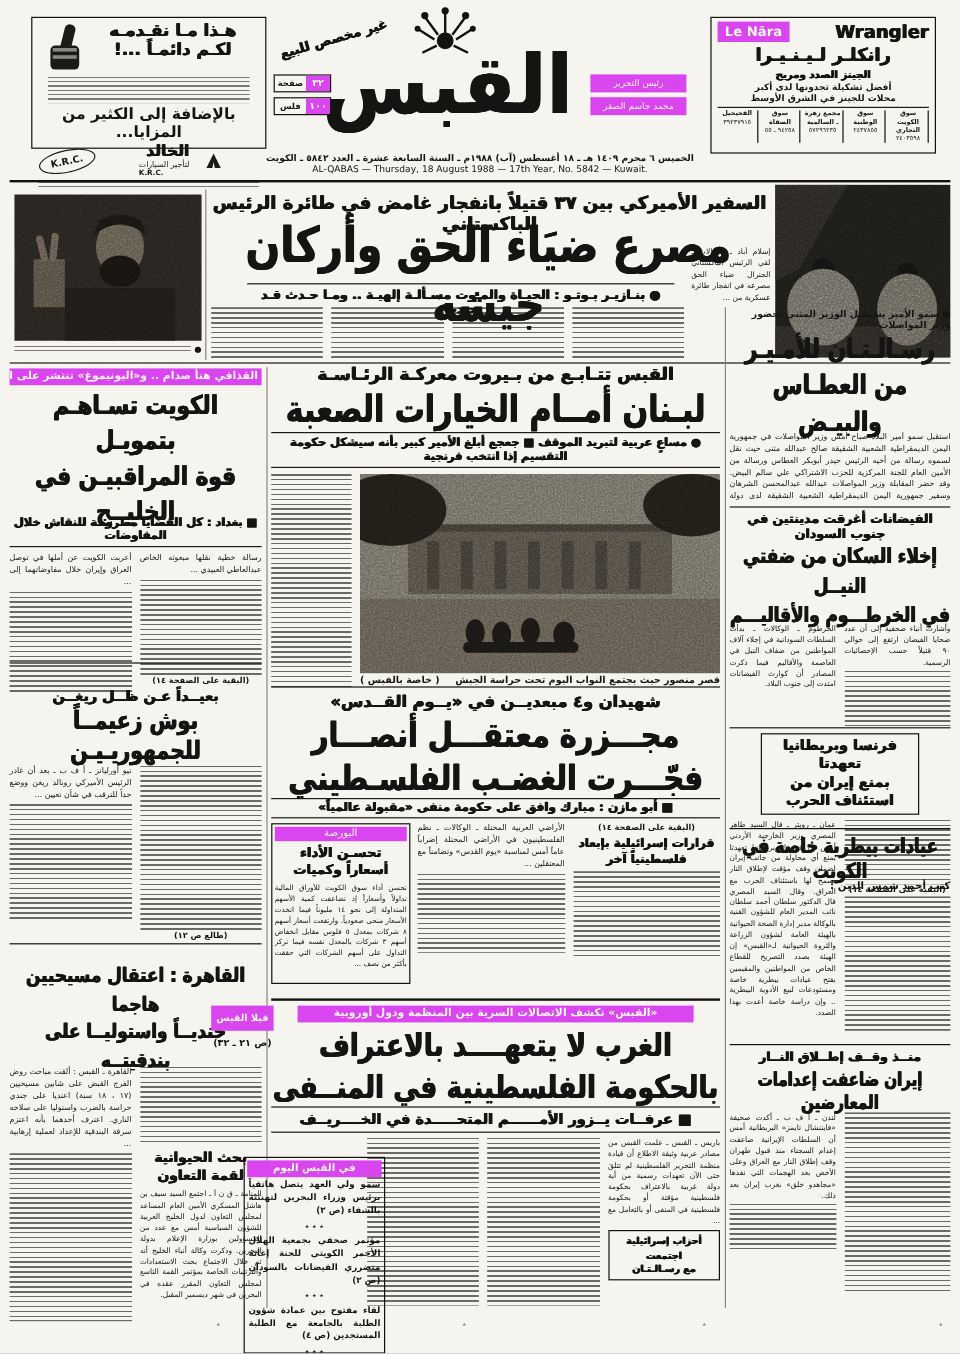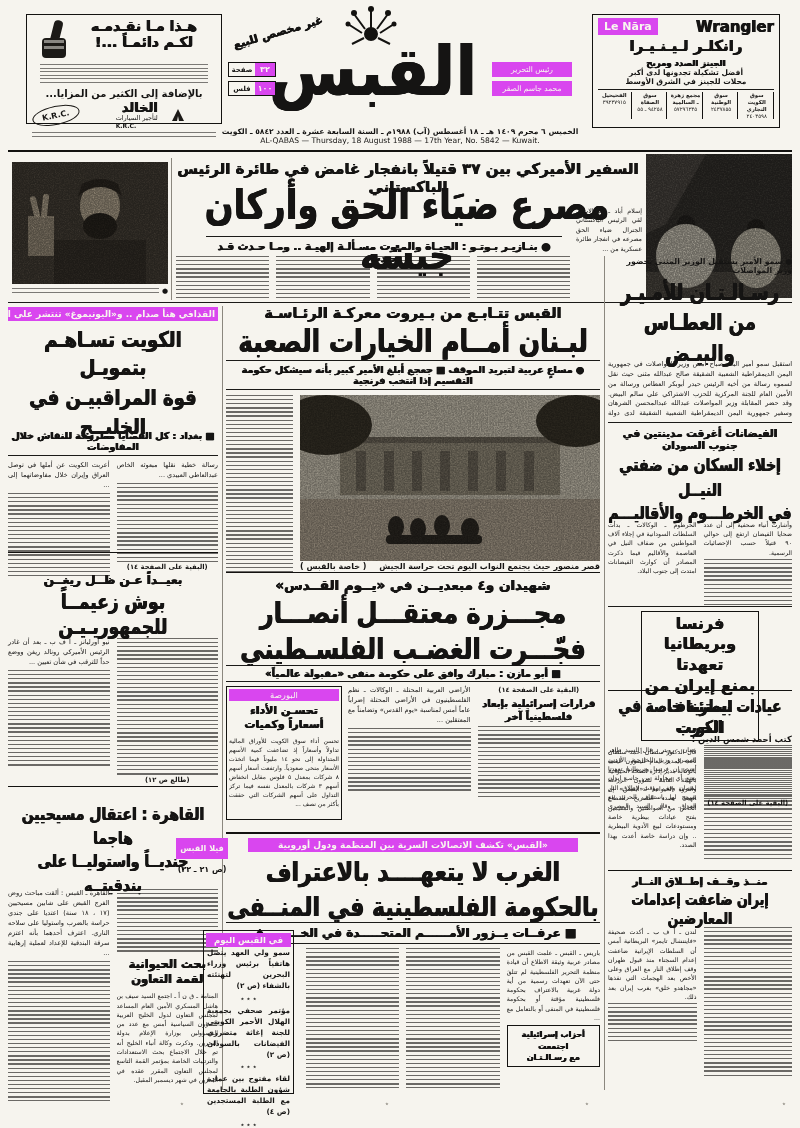--- a/index.html
+++ b/index.html
@@ -41,21 +41,21 @@
         <div class="hv ctr" style="font-size:14px;line-height:1.15">لكـم دائمـاً ...!</div>
       </div>
       <svg width="40" height="44" viewBox="0 0 40 44">
         <rect x="10" y="20" width="24" height="20" rx="4" fill="#1c1a17"></rect>
         <rect x="20" y="2" width="9" height="24" rx="4" fill="#1c1a17" transform="rotate(14 24 14)"></rect>
         <rect x="12" y="22" width="20" height="3" fill="#f6f4ee" opacity=".5"></rect>
         <rect x="12" y="28" width="20" height="3" fill="#f6f4ee" opacity=".5"></rect>
       </svg>
     </div>
     <div class="gkl" style="height:22px;margin:2px 8px"></div>
-    <div class="b ctr" style="font-size:10px">بالإضافة إلى الكثير من المزايا...</div>
+    <div class="b ctr" style="font-size:13px">بالإضافة إلى الكثير من المزايا...</div>
     <div style="display:flex;align-items:center;gap:6px;margin-top:2px">
       <div style="flex:1;display:flex;align-items:center;justify-content:center;gap:12px">
         <svg width="16" height="16" viewBox="0 0 16 16">
             <path d="M2 14 L8 2 L14 14 L9 14 L8 9 L7 14 Z" fill="#1c1a17"></path>
           </svg>
         <div>
           <div class="hv" style="font-size:13px;line-height:1">الخالد</div>
           <div style="font-size:6.5px">لتأجير السيارات</div>
           <div class="ltr b" style="font-size:6px">K.R.C.</div>
         </div>
@@ -283,21 +283,21 @@
     </div>
     <div class="cols" style="margin-top:8px;height:86px">
       <div class="col">
         <div class="tiny jus" style="font-size:6.2px">وأشارت أنباء صحفية إلى أن عدد ضحايا الفيضان ارتفع إلى حوالي ٩٠ قتيلاً حسب الإحصائيات الرسمية.</div>
         <div class="gk" style="height:48px;margin-top:2px"></div>
       </div>
       <div class="col tiny jus" style="font-size:6.2px;overflow:hidden">الخرطوم ـ الوكالات ـ بدأت السلطات السودانية في إجلاء آلاف المواطنين من ضفاف النيل في العاصمة والأقاليم فيما ذكرت المصادر أن كوارث الفيضانات امتدت إلى جنوب البلاد.</div>
     </div>
     <div class="rule"></div>
 
-    <div class="hv ctr box" style="width:118px;margin:4px auto 0;padding:2px 0;font-size:16px;line-height:1.3">
+    <div class="hv ctr box" style="width:132px;margin:4px auto 0;padding:2px 0;font-size:12px;line-height:1.3">
       <div>فرنسا وبريطانيا تعهدتا</div>
       <div>بمنع إيران من</div>
       <div>استئناف الحرب</div>
     </div>
     <div class="cols" style="margin-top:4px;height:64px">
       <div class="col">
         <div class="gk" style="height:54px"></div>
         <div class="cont ctr">(البقية على الصفحة ١٤)</div>
       </div>
       <div class="col tiny jus" style="font-size:6.2px;overflow:hidden">عمان ـ رويتر ـ قال السيد طاهر المصري وزير الخارجية الأردني أمس إن فرنسا وبريطانيا تعهدتا بمنع أي محاولة من جانب إيران لضمان وقف مؤقت لإطلاق النار يسمح لها باستئناف الحرب مع العراق. وقال السيد المصري لوكالة الأنباء الأردنية «بترا» لدى عودته إلى بلاده ...</div>
@@ -413,21 +413,21 @@
       <div class="tiny jus" style="font-size:6.2px">باريس ـ القبس ـ علمت القبس من مصادر عربية وثيقة الاطلاع أن قيادة منظمة التحرير الفلسطينية لم تتلقَ حتى الآن تعهدات رسمية من أية دولة غربية بالاعتراف بحكومة فلسطينية مؤقتة أو بحكومة فلسطينية في المنفى أو بالتعامل مع ...</div>
       <div class="box ctr hv" style="font-size:8px;line-height:1.4;margin-top:3px;padding:3px 1px">
         <div>أحزاب إسرائيلية اجتمعت</div>
         <div>مع رسـالـتـان</div>
       </div>
     </div>
     <div class="col gk"></div>
     <div class="col gk"></div>
   </div>
 
-  <div class="abs" style="left:203px;top:930px;width:91px;height:164px;border:1.6px solid #131210;padding:2px">
+  <div class="abs" style="left:203px;top:964px;width:118px;height:164px;border:1.6px solid #131210;padding:2px">
     <div class="rev ctr" style="font-size:8.5px;padding:2px 0;font-weight:800">في القبس اليوم</div>
     <div>
   <div>
     <div class="b jus" style="font-size:7.3px;line-height:1.5;padding:1px 1px">سمو ولي العهد يتصل هاتفياً برئيس وزراء البحرين لتهنئته بالشفاء (ص ٢)</div>
     <div class="star">٭ ٭ ٭</div>
   </div>
 
   <div>
     <div class="b jus" style="font-size:7.3px;line-height:1.5;padding:1px 1px">مؤتمر صحفي بجمعية الهلال الأحمر الكويتي للجنة إغاثة متضرري الفيضانات بالسودان (ص ٢)</div>
     <div class="star">٭ ٭ ٭</div>

